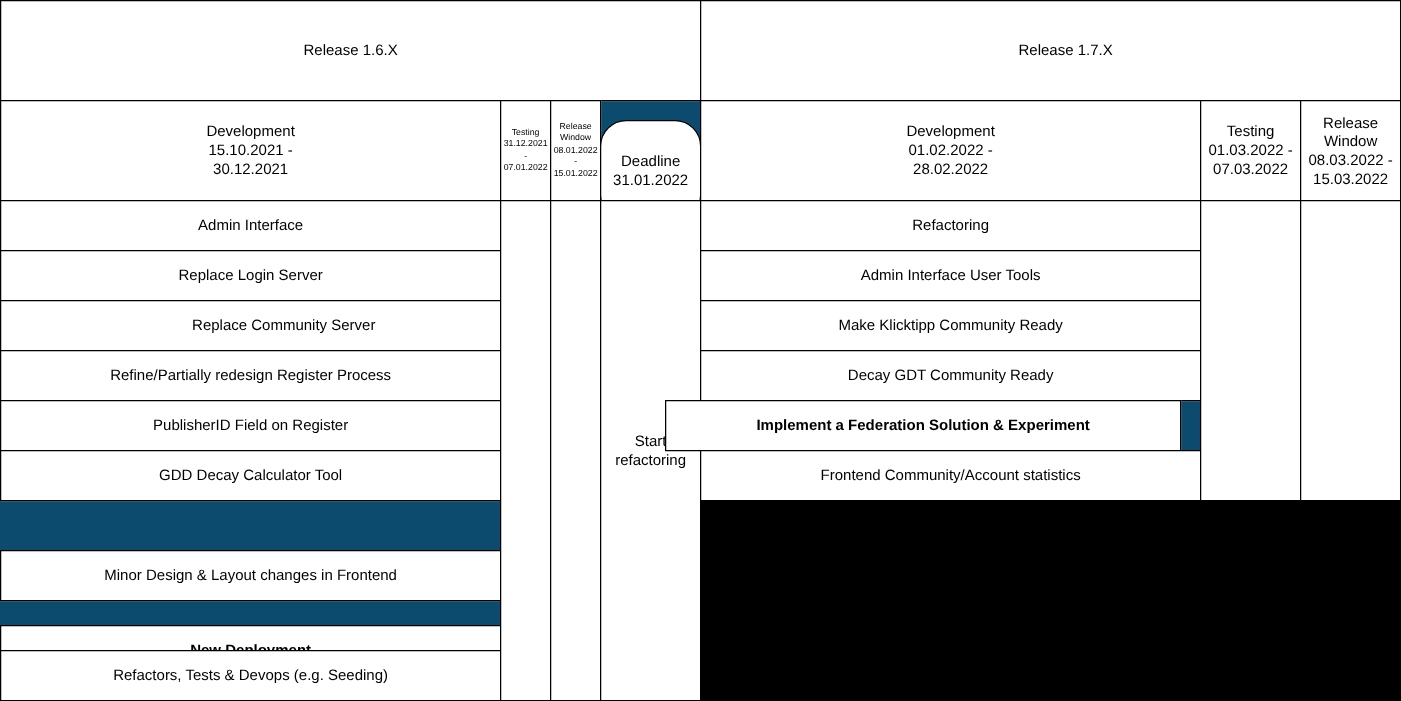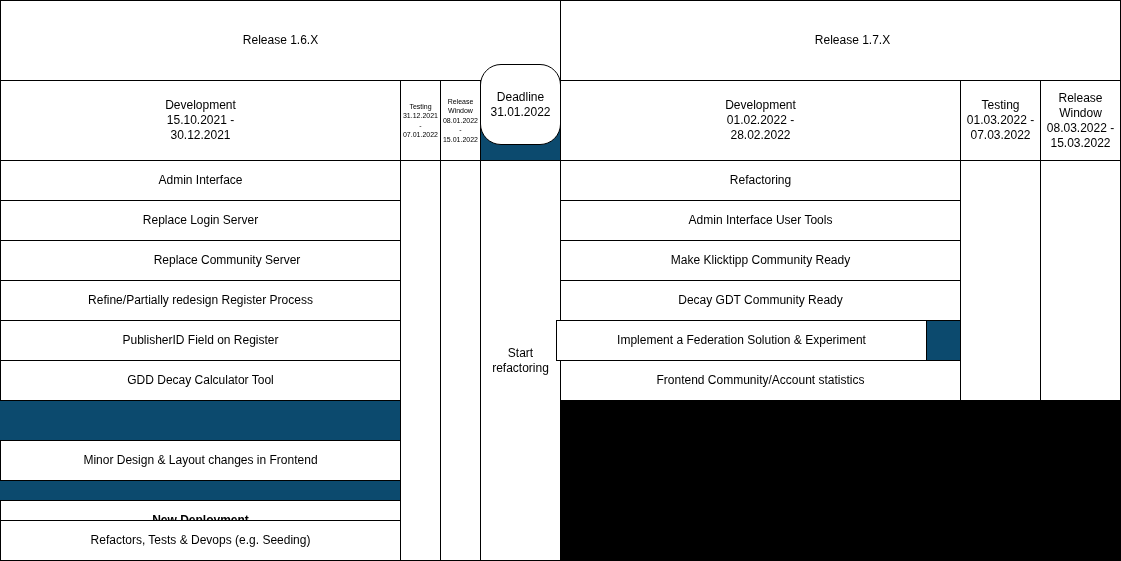--- a/index.html
+++ b/index.html
@@ -45,21 +45,21 @@
 30.12.2021</div>
   <div class="cell small" style="left:400px; top:80px; width:41px; height:81px;">Testing
 31.12.2021
 -
 07.01.2022</div>
   <div class="cell small" style="left:440px; top:80px; width:41px; height:81px;">Release
 Window
 08.01.2022
 -
 15.01.2022</div>
-  <div class="cell" style="left:480px; top:64px; width:81px; height:81px;border-radius:21px;">Deadline
+  <div class="cell" style="left:480px; top:96px; width:81px; height:81px;border-radius:21px;">Deadline
 31.01.2022</div>
 
   <div class="cell" style="left:560px; top:80px; width:401px; height:81px;">Development
 01.02.2022 -
 28.02.2022</div>
   <div class="cell" style="left:960px; top:80px; width:81px; height:81px;">Testing
 01.03.2022 -
 07.03.2022</div>
   <div class="cell" style="left:1040px; top:80px; width:81px; height:81px;">Release
 Window
@@ -78,21 +78,21 @@
 
   <div class="cell" style="left:400px; top:160px; width:41px; height:401px;"></div>
   <div class="cell" style="left:440px; top:160px; width:41px; height:401px;"></div>
   <div class="cell" style="left:480px; top:160px; width:81px; height:401px;">Start
 refactoring</div>
 
   <div class="cell" style="left:560px; top:160px; width:401px; height:41px;">Refactoring</div>
   <div class="cell" style="left:560px; top:200px; width:401px; height:41px;">Admin Interface User Tools</div>
   <div class="cell" style="left:560px; top:240px; width:401px; height:41px;">Make Klicktipp Community Ready</div>
   <div class="cell" style="left:560px; top:280px; width:401px; height:41px;">Decay GDT Community Ready</div>
-  <div class="cell" style="left:556px; top:320px; width:371px; height:41px;">Implement a Federation Solution &amp; Experiment</div>
+  <div class="cell" style="left:532px; top:320px; width:413px; height:41px;font-weight:bold;">Implement a Federation Solution &amp; Experiment</div>
   <div class="cell" style="left:560px; top:360px; width:401px; height:41px;">Frontend Community/Account statistics</div>
 
   <div class="cell" style="left:960px; top:160px; width:81px; height:241px;"></div>
   <div class="cell" style="left:1040px; top:160px; width:81px; height:241px;"></div>
 
   <div class="black-block" style="left:560px; top:400px; width:561px; height:161px;"></div>
 
 </div>
 
 </body></html>

